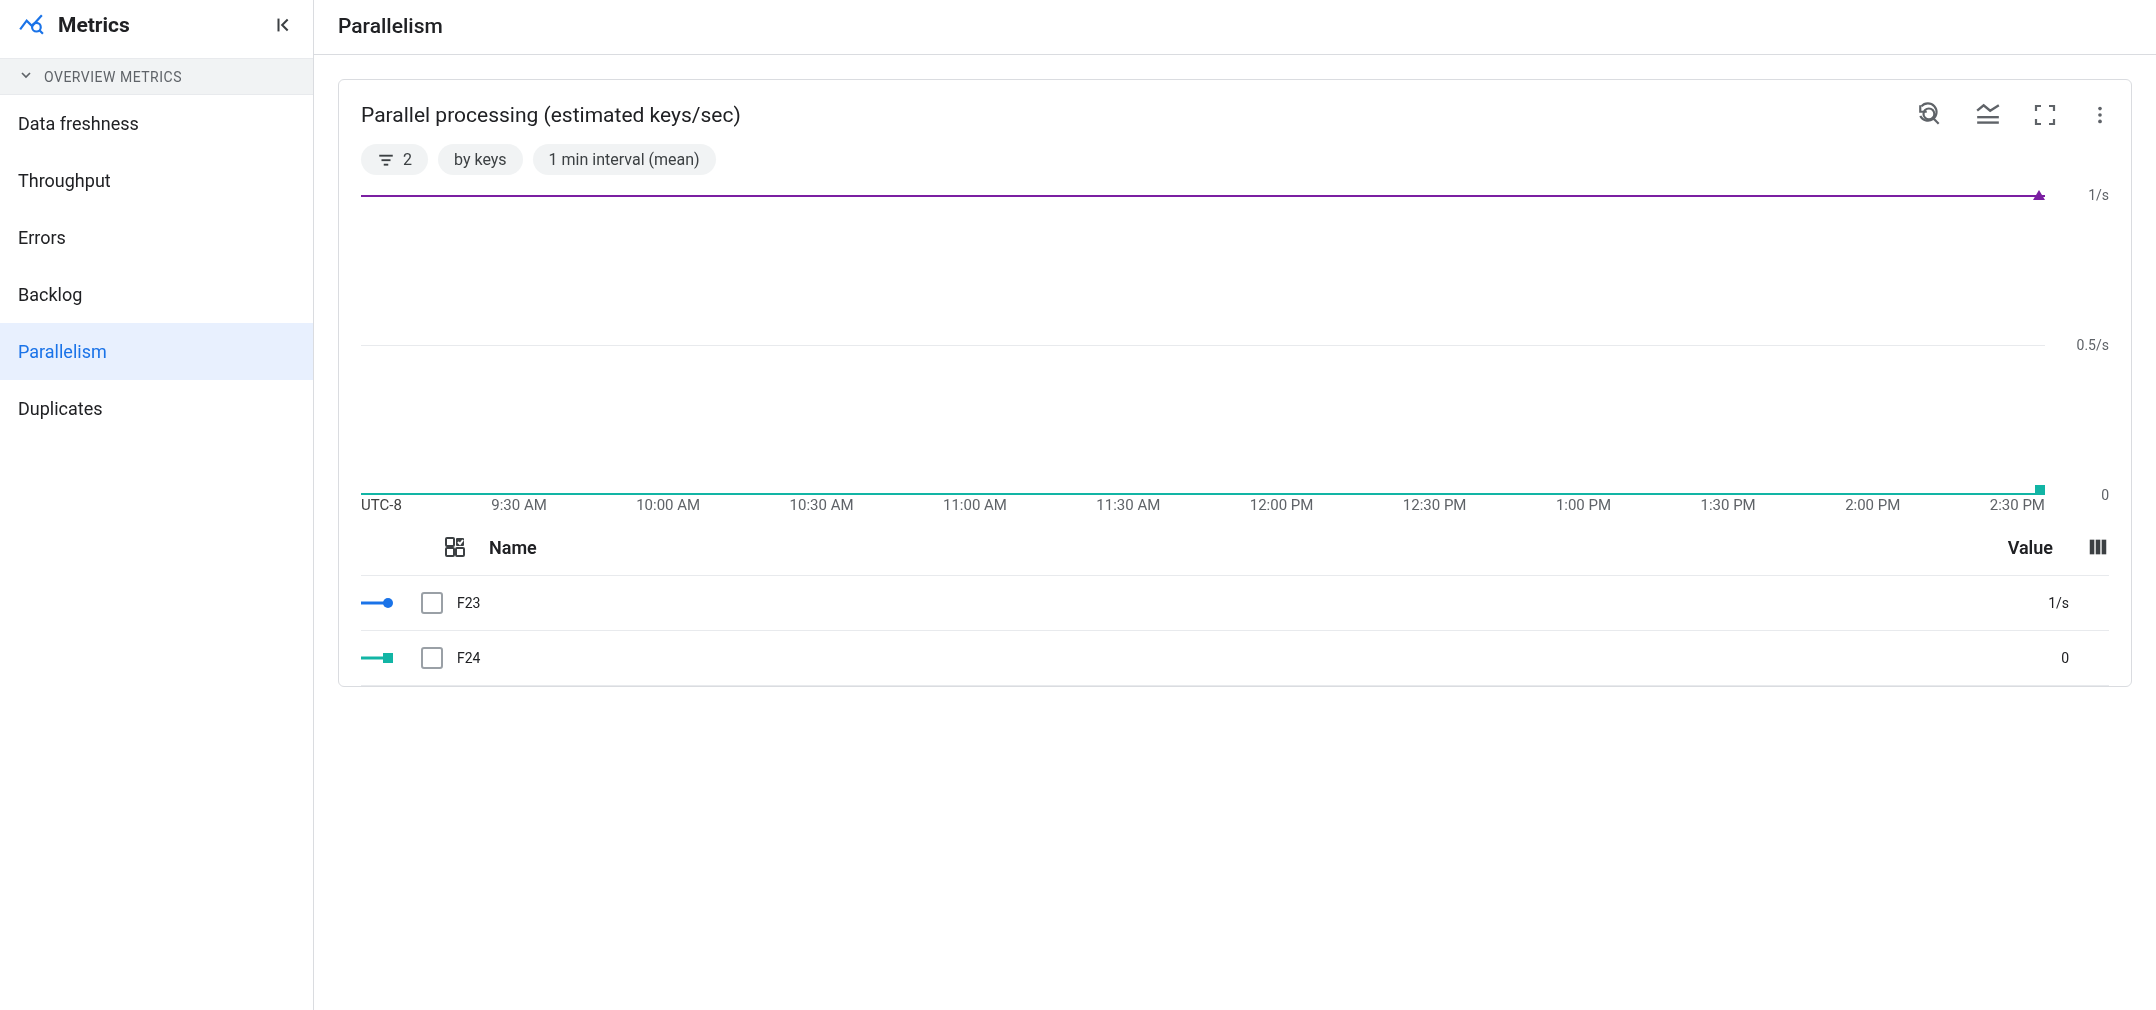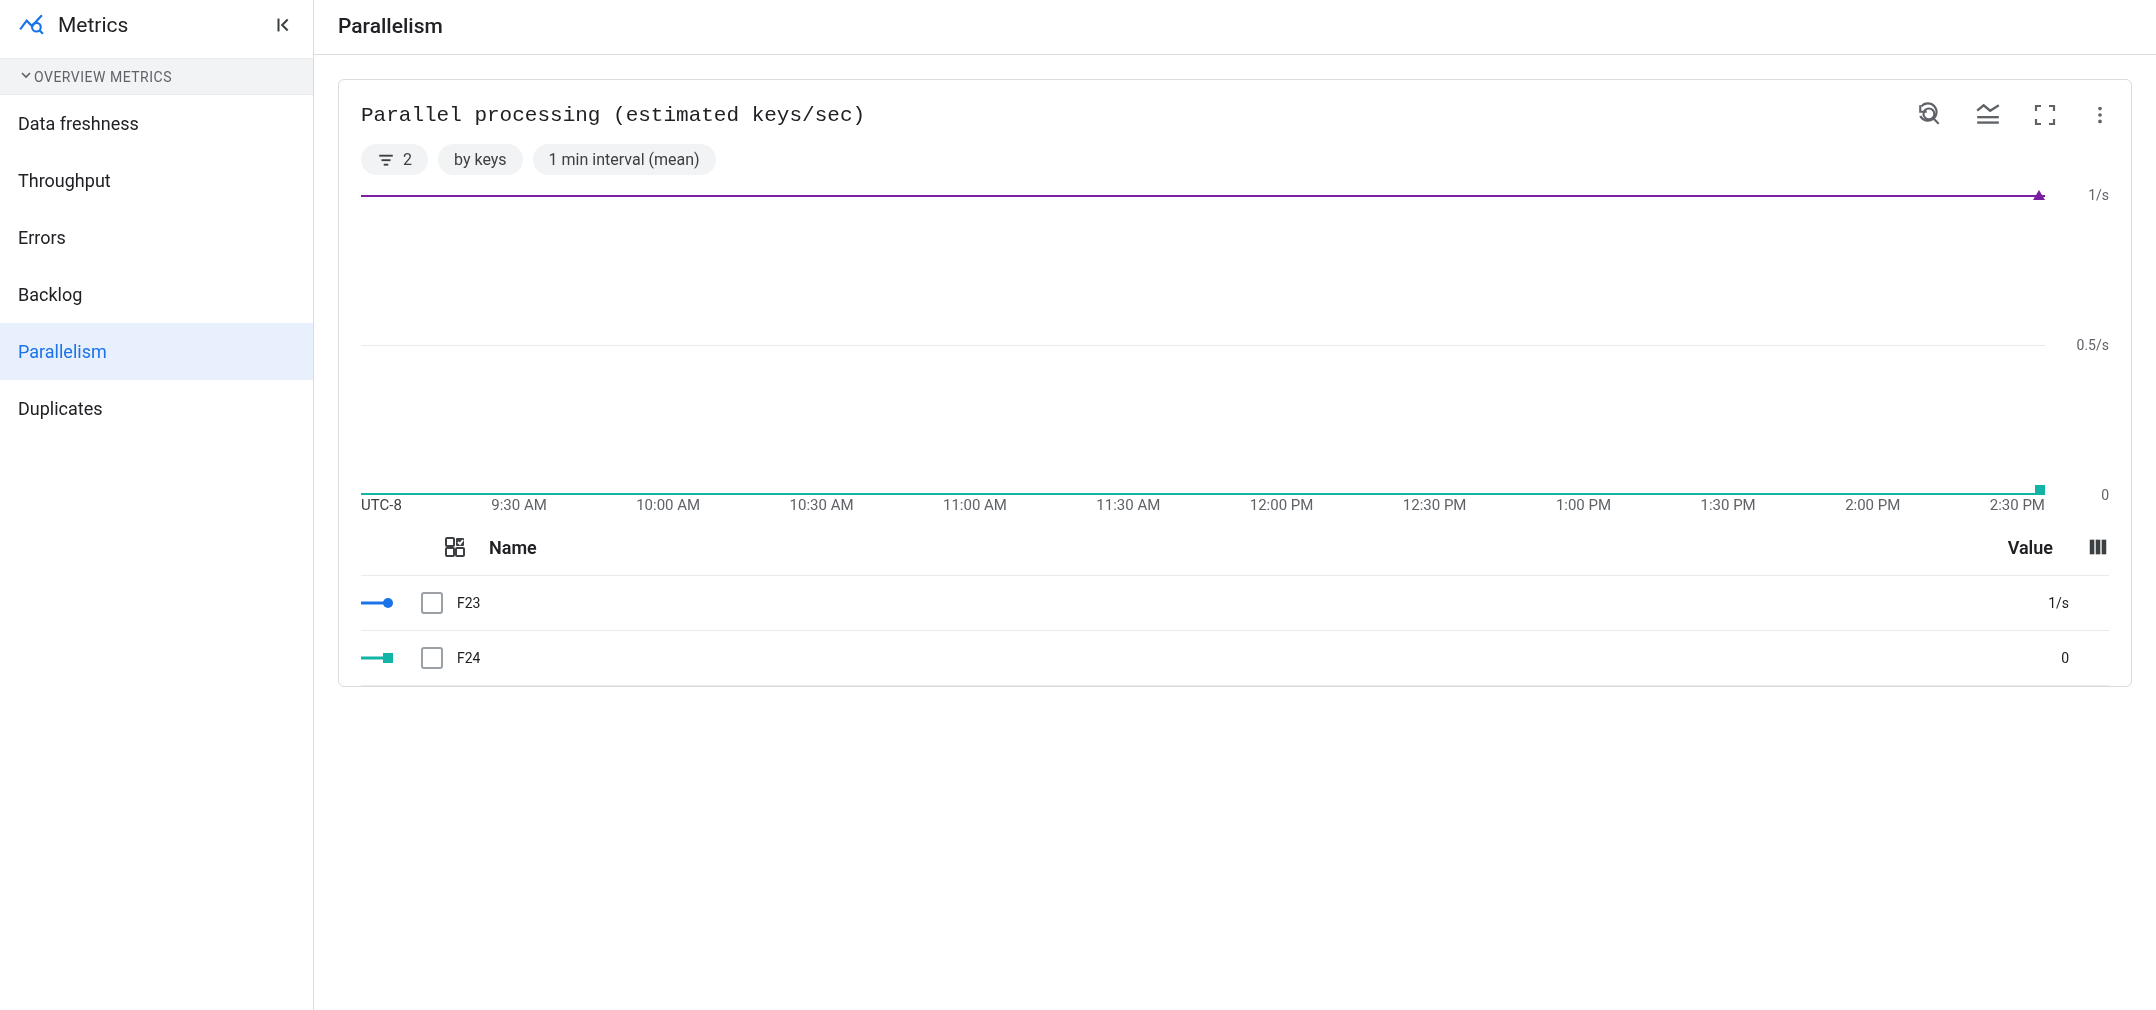--- a/index.html
+++ b/index.html
@@ -3,32 +3,32 @@
 <meta charset="utf-8">
 <style>
   * { box-sizing: border-box; margin: 0; padding: 0; }
   html, body { height: 100%; font-family: Roboto, Arial, sans-serif; color: #202124; background: #fff; }
   body { display: flex; }
 
   
   .sidebar { width: 314px; border-right: 1px solid #dadce0; display: flex; flex-direction: column; }
   .sidebar-header { display: flex; align-items: center; justify-content: space-between; padding: 12px 18px 20px 18px; }
   .sidebar-header-left { display: flex; align-items: center; gap: 14px; }
-  .sidebar-title { font-size: 21px; font-weight: 400; }
+  .sidebar-title { font-size: 21px; font-weight: 700; }
   .icon-btn { cursor: pointer; display: inline-flex; align-items: center; justify-content: center; color: #5f6368; }
-  .sidebar-group-header { background: #f1f3f4; padding: 8px 18px; display: flex; align-items: center; color: #5f6368; font-size: 14px; letter-spacing: 0.5px; border-top: 1px solid #e8eaed; border-bottom: 1px solid #e8eaed; cursor: pointer; }
+  .sidebar-group-header { background: #f1f3f4; padding: 8px 18px; display: flex; align-items: center; gap: 10px; color: #5f6368; font-size: 14px; letter-spacing: 0.5px; border-top: 1px solid #e8eaed; border-bottom: 1px solid #e8eaed; cursor: pointer; }
   .sidebar-item { padding: 18px 18px; font-size: 18px; cursor: pointer; }
   .sidebar-item.active { background: #e8f0fe; color: #1a73e8; }
 
   
   .main { flex: 1; display: flex; flex-direction: column; min-width: 0; }
   .main-header { padding: 14px 24px 16px 24px; border-bottom: 1px solid #dadce0; font-size: 21px; font-weight: 500; }
   .content { padding: 24px; overflow: auto; flex: 1; }
   .card { border: 1px solid #dadce0; border-radius: 6px; padding: 22px 0 0 0; }
-  .card-header { padding: 0 12px 0 22px; display: flex; align-items: center; justify-content: space-between; font-family: Liberation Mono, monospace; }
+  .card-header { padding: 0 12px 0 22px; display: flex; align-items: center; justify-content: space-between; }
   .card-title { font-size: 21px; }
   .card-actions { display: flex; gap: 32px; padding-right: 8px; }
   .chips { display: flex; gap: 10px; padding: 16px 22px 10px 22px; }
   .chip { background: #f1f3f4; border-radius: 16px; padding: 6px 16px; font-size: 16px; color: #3c4043; display: flex; align-items: center; gap: 8px; cursor: pointer; }
   .chip svg { display: block; }
 
   
   .chart-wrap { padding: 10px 22px 0 22px; }
   .chart { position: relative; height: 320px; }
   .chart-y-labels { position: absolute; right: 0; top: 0; bottom: 20px; width: 60px; font-size: 14px; color: #5f6368; }

